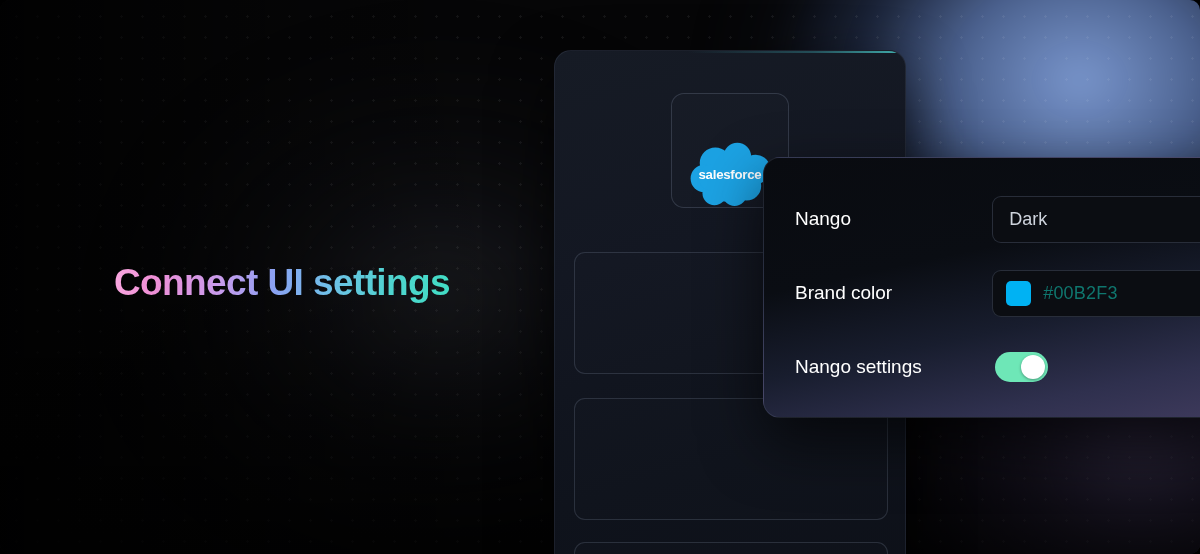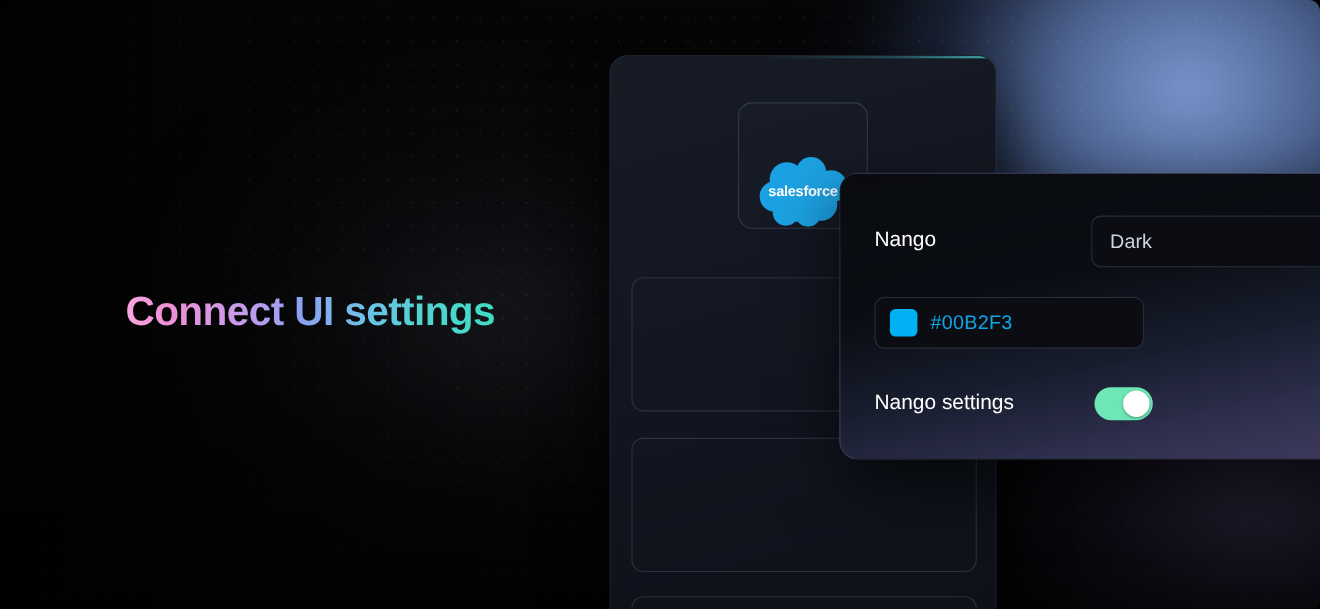--- a/index.html
+++ b/index.html
@@ -233,21 +233,21 @@
     box-sizing: border-box;
   }
   .color-swatch {
     width: 25px;
     height: 25px;
     border-radius: 5px;
     flex: none;
   }
   .color-hex {
     margin-left: 12px;
-    color: #0ea5e9;
+    color: #0f766e;
     font-size: 18px;
     letter-spacing: 0.2px;
   }
 
   .toggle {
     position: relative;
     width: 53px;
     height: 30px;
     border-radius: 15px;
     flex: none;
@@ -306,20 +306,21 @@
 
     <div class="panel-row row-theme">
       <div class="row-label">Nango</div>
       <div class="select-control">
         <span class="select-value">Dark</span>
 
       </div>
     </div>
 
     <div class="panel-row row-brand">
+      <div class="row-label">Brand color</div>
       <div class="color-control">
         <span class="color-swatch" style="background: rgb(0, 178, 243);"></span>
         <span class="color-hex">#00B2F3</span>
       </div>
     </div>
 
     <div class="panel-row row-nango">
       <div class="row-label">Nango settings</div>
       <div class="toggle" style="background: rgb(110, 231, 183);">
         <span class="toggle-knob"></span>

